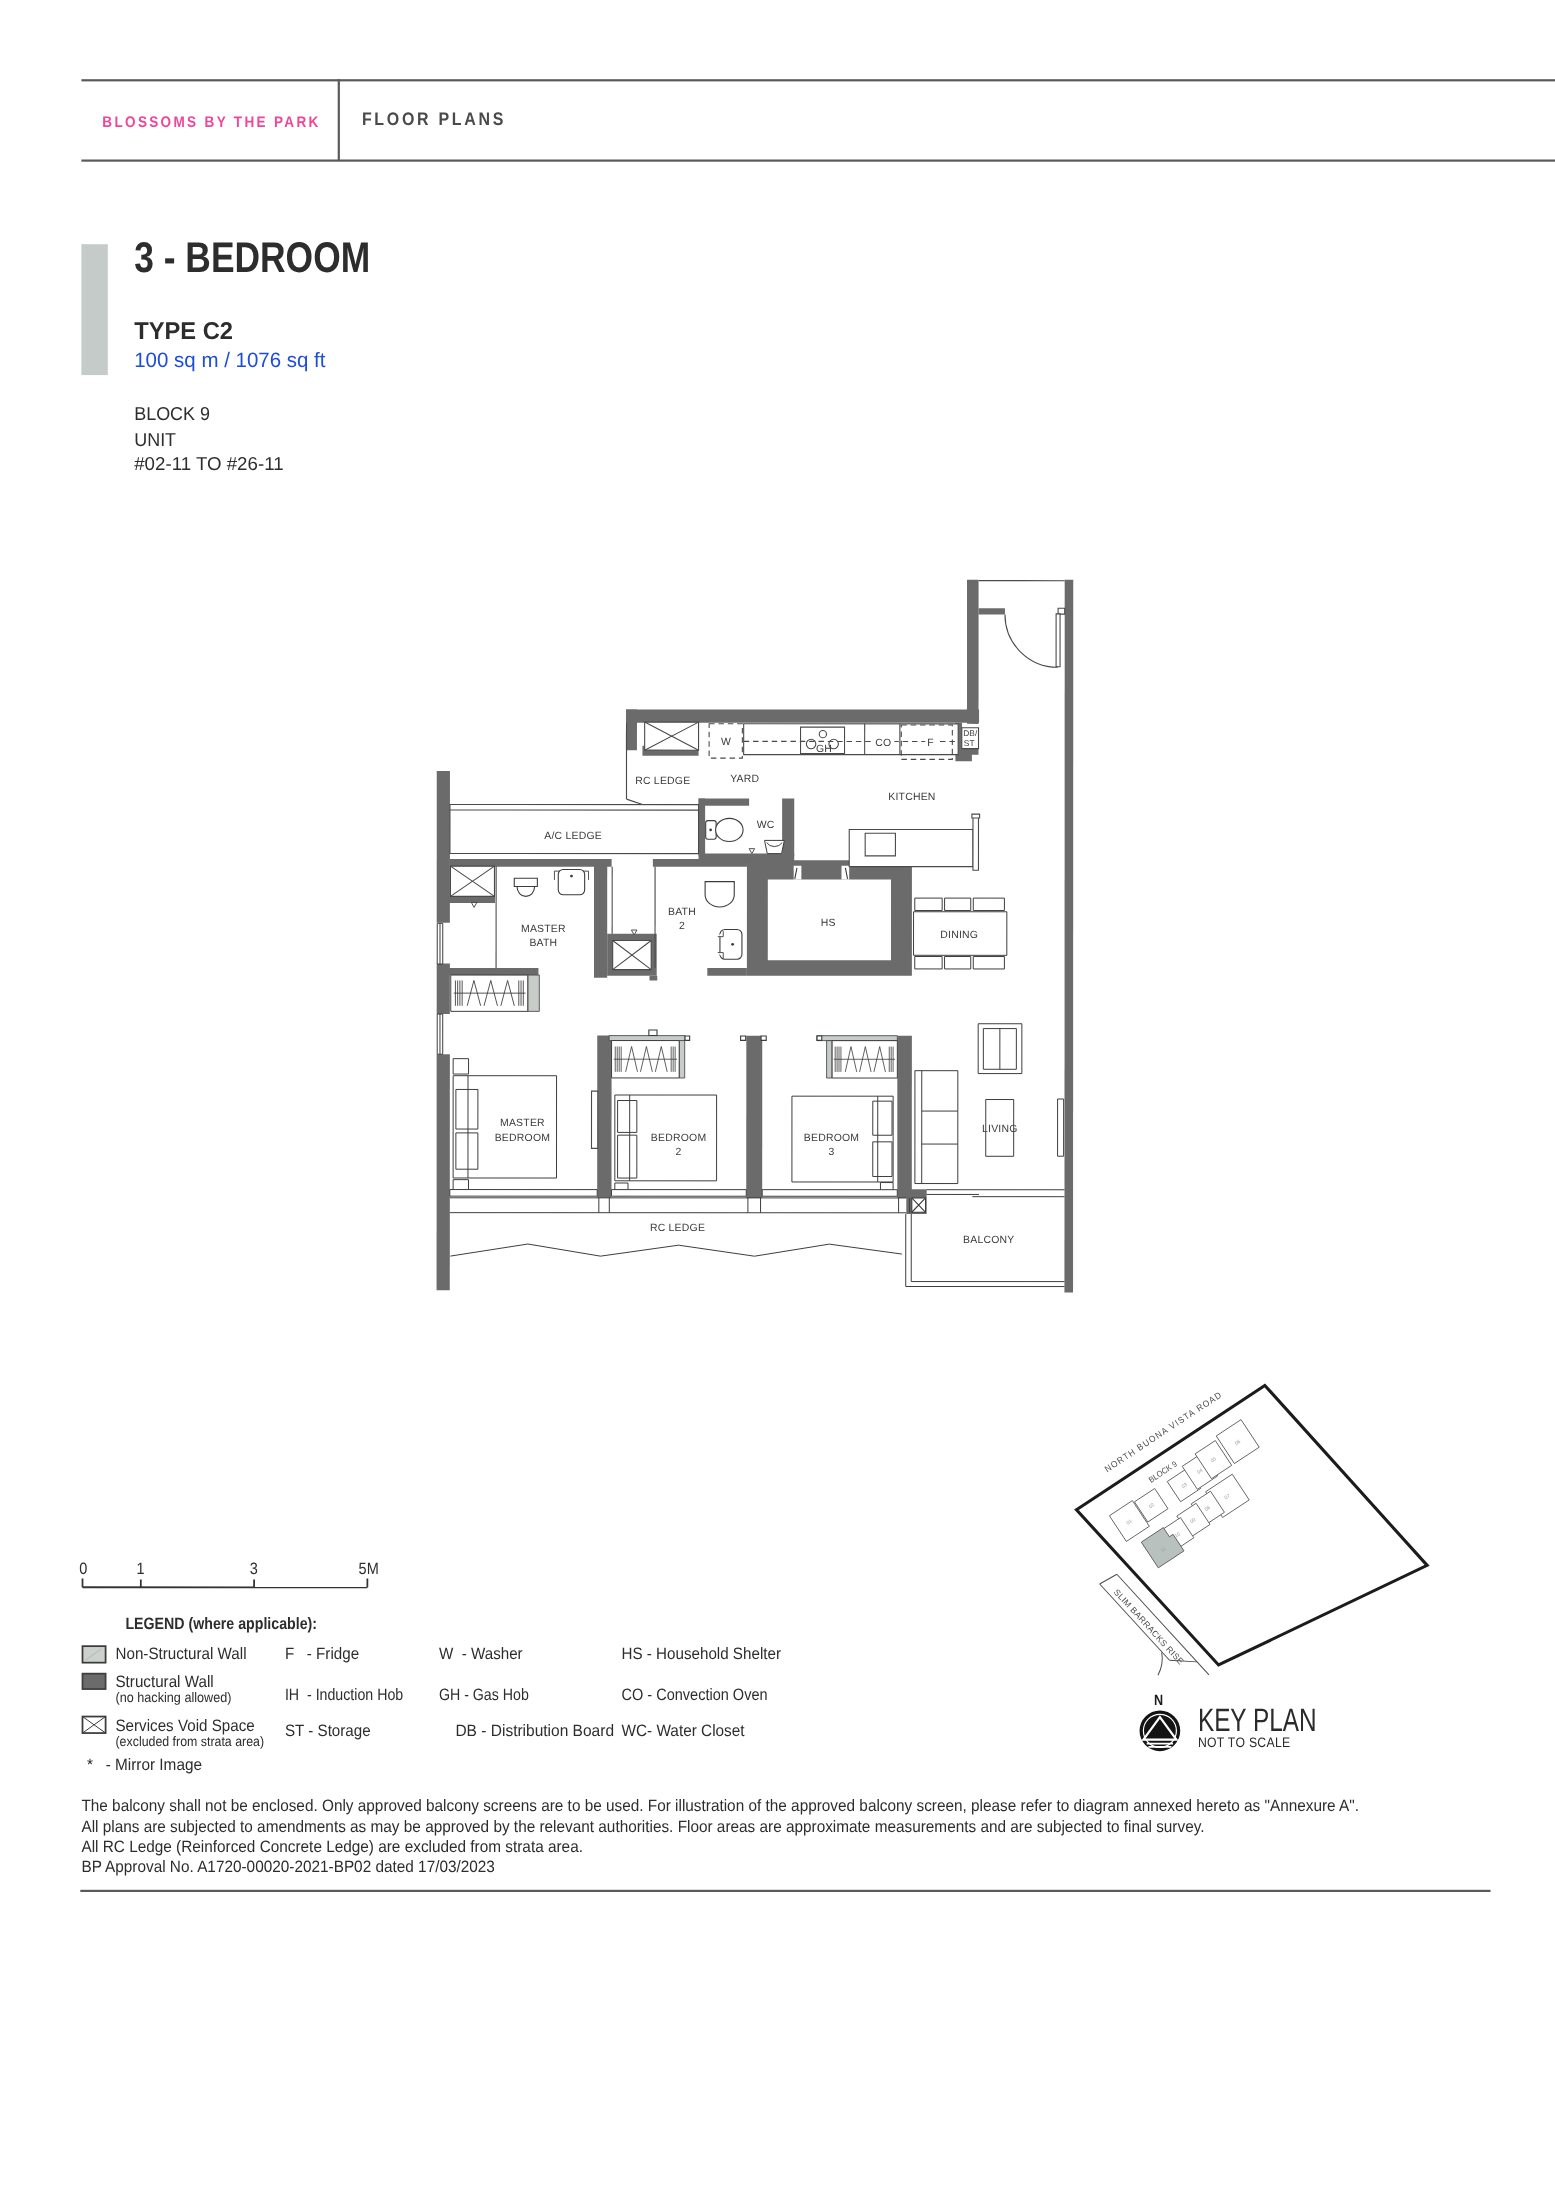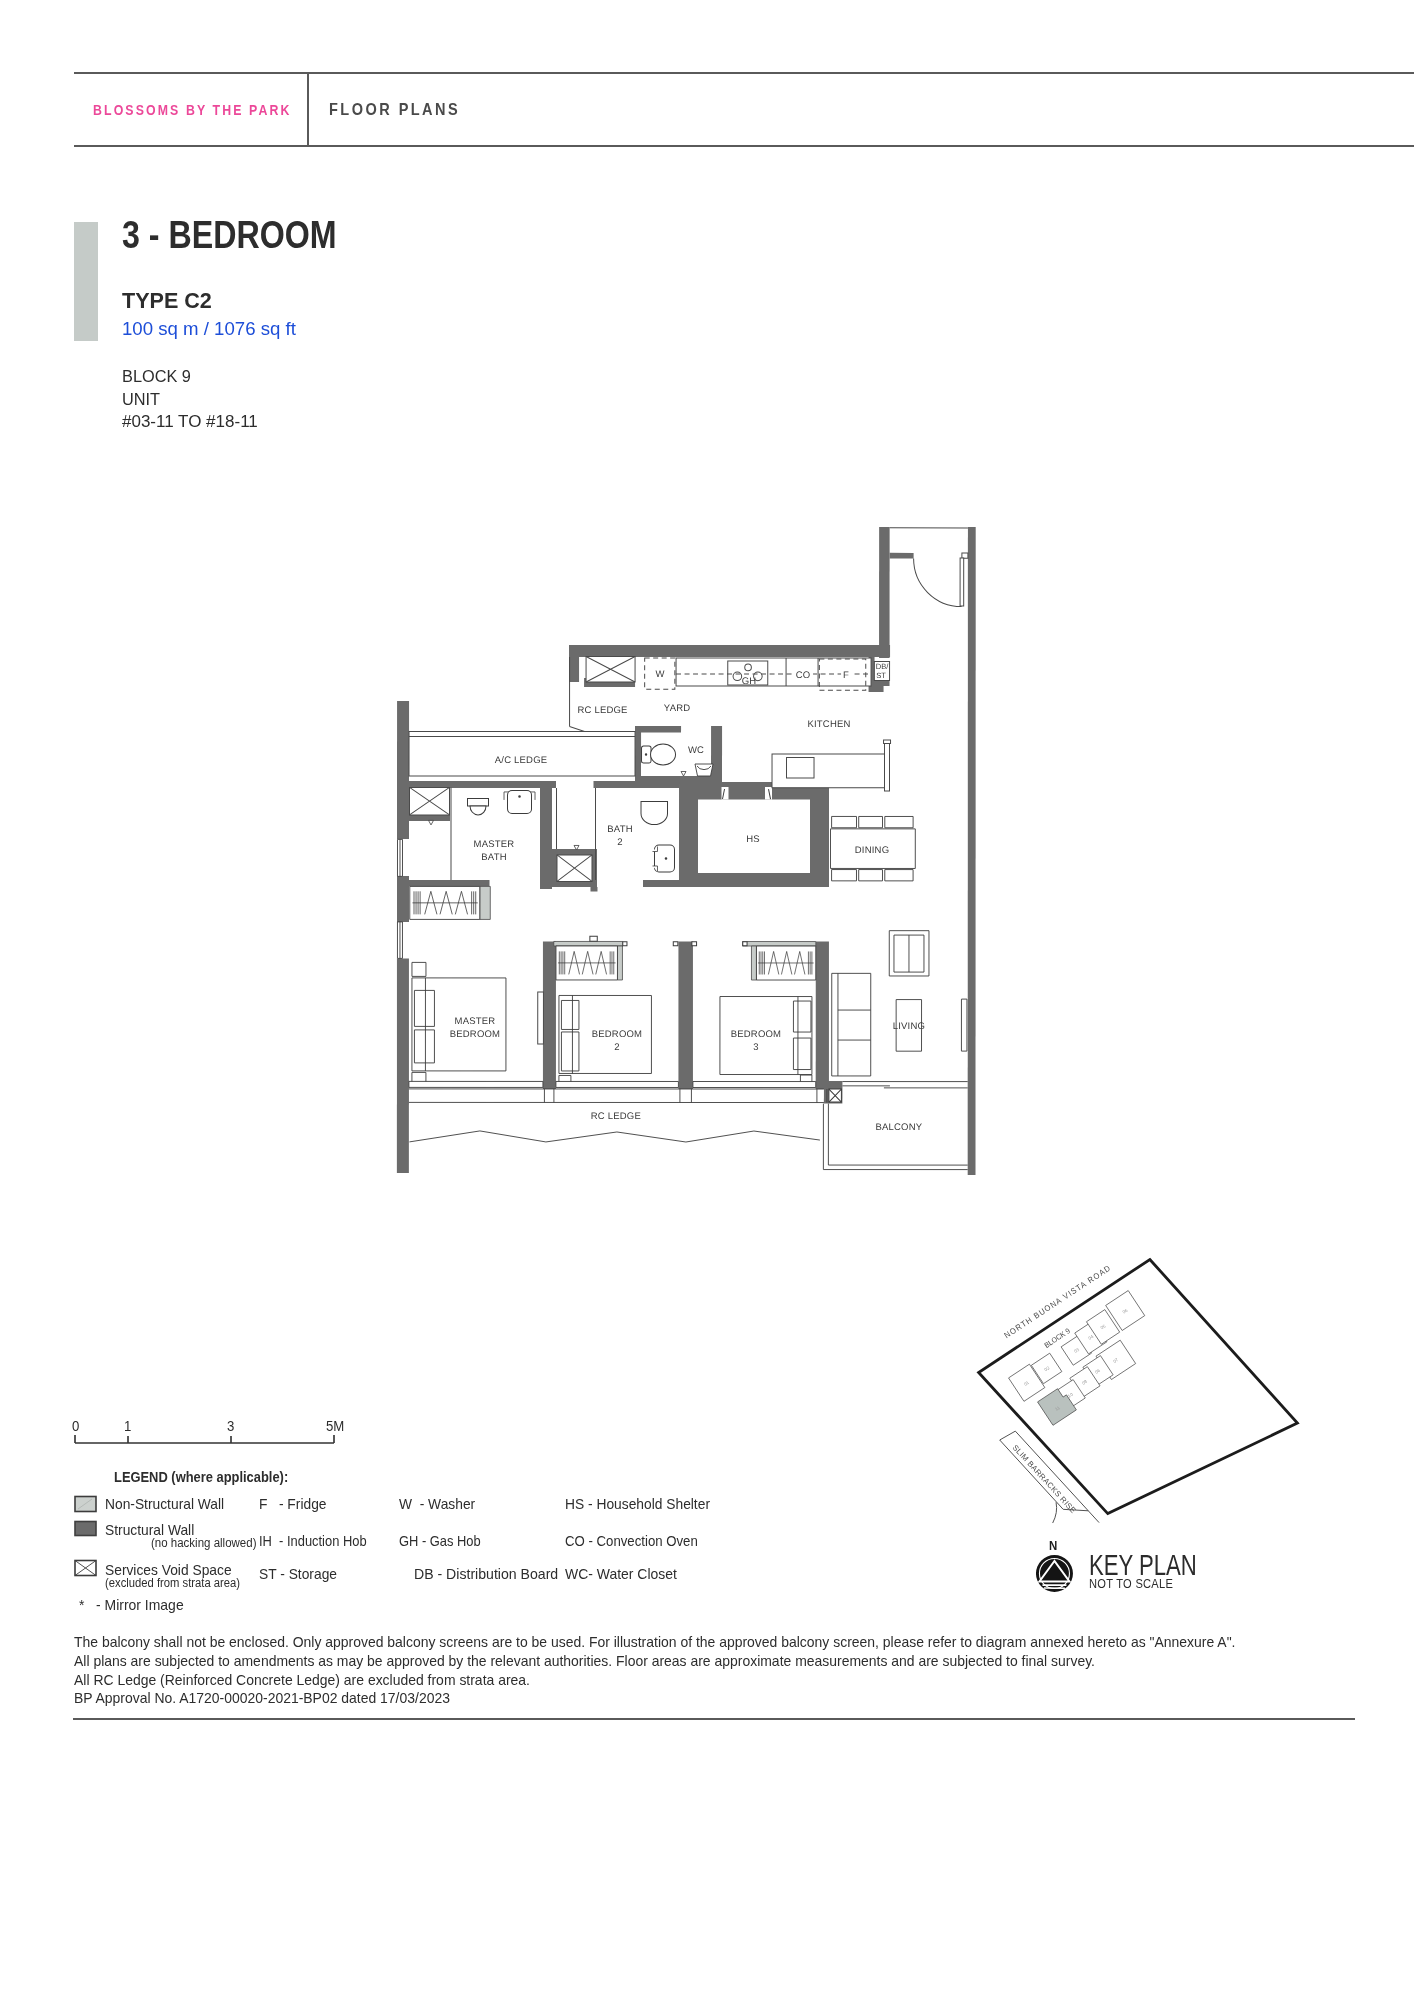--- a/index.html
+++ b/index.html
@@ -29,21 +29,21 @@
   <div class="abs" style="left:122px;top:213px;font-size:39px;font-weight:bold;color:#2d2d2d;"><span class="cond" style="transform:scaleX(0.825);">3 - BEDROOM</span></div>
 
   <div class="abs" style="left:122px;top:288px;font-size:22px;font-weight:bold;color:#2d2d2d;"><span class="cond" style="transform:scaleX(0.98);">TYPE C2</span></div>
 
   <div class="abs" style="left:122px;top:318px;font-size:19px;color:#1d4ed8;"><span class="cond" style="transform:scaleX(0.98);">100 sq m / 1076 sq ft</span></div>
 
   <div class="abs" style="left:122px;top:367px;font-size:17px;color:#2d2d2d;"><span class="cond" style="transform:scaleX(0.96);">BLOCK 9</span></div>
 
   <div class="abs" style="left:122px;top:390px;font-size:17px;color:#2d2d2d;"><span class="cond" style="transform:scaleX(0.96);">UNIT</span></div>
 
-  <div class="abs" style="left:122px;top:412px;font-size:17px;color:#2d2d2d;"><span class="cond" style="transform:scaleX(1.0);">#03-11 TO #18-11</span></div>
+  <div class="abs" style="left:122px;top:412px;font-size:17px;color:#2d2d2d;"><span class="cond" style="transform:scaleX(1.0);">#02-11 TO #26-11</span></div>
 
   <svg class="abs" style="left:380px;top:500px;transform:rotate(0.02deg);" width="610" height="700" viewBox="380 500 610 700" text-rendering="geometricPrecision">
     <g fill="#6b6b6b" stroke="none">
 
       <rect x="879" y="527" width="10.5" height="131"></rect>
 
       <rect x="967.8" y="527" width="7.8" height="648"></rect>
 
       <rect x="569" y="645" width="321" height="12"></rect>
 
@@ -512,21 +512,21 @@
   </svg>
 
   <div class="abs" style="left:0;top:0;width:1414px;height:0;font-size:15px;color:#2d2d2d;">
 
     <div class="abs" style="left:105px;top:1495px;"><span class="cond" style="transform:scaleX(0.92);">Non-Structural Wall</span></div>
     <div class="abs" style="left:259px;top:1495px;"><span class="cond" style="transform:scaleX(0.92);">F&nbsp;&nbsp;&nbsp;- Fridge</span></div>
     <div class="abs" style="left:399px;top:1495px;"><span class="cond" style="transform:scaleX(0.92);">W&nbsp;&nbsp;- Washer</span></div>
     <div class="abs" style="left:565px;top:1495px;"><span class="cond" style="transform:scaleX(0.92);">HS - Household Shelter</span></div>
 
     <div class="abs" style="left:105px;top:1521px;"><span class="cond" style="transform:scaleX(0.92);">Structural Wall</span></div>
-    <div class="abs" style="left:105px;top:1536px;font-size:12.5px;margin-left:46px;"><span class="cond" style="transform:scaleX(0.92);">(no hacking allowed)</span></div>
+    <div class="abs" style="left:105px;top:1536px;font-size:12.5px;"><span class="cond" style="transform:scaleX(0.92);">(no hacking allowed)</span></div>
     <div class="abs" style="left:259px;top:1532px;"><span class="cond" style="transform:scaleX(0.86);">IH&nbsp;&nbsp;- Induction Hob</span></div>
     <div class="abs" style="left:399px;top:1532px;"><span class="cond" style="transform:scaleX(0.86);">GH - Gas Hob</span></div>
     <div class="abs" style="left:565px;top:1532px;"><span class="cond" style="transform:scaleX(0.88);">CO - Convection Oven</span></div>
 
     <div class="abs" style="left:105px;top:1561px;"><span class="cond" style="transform:scaleX(0.92);">Services Void Space</span></div>
     <div class="abs" style="left:105px;top:1576px;font-size:12.5px;"><span class="cond" style="transform:scaleX(0.90);">(excluded from strata area)</span></div>
     <div class="abs" style="left:259px;top:1565px;"><span class="cond" style="transform:scaleX(0.92);">ST - Storage</span></div>
     <div class="abs" style="left:399px;top:1565px;margin-left:15px;"><span class="cond" style="transform:scaleX(0.94);">DB - Distribution Board</span></div>
     <div class="abs" style="left:565px;top:1565px;"><span class="cond" style="transform:scaleX(0.93);">WC- Water Closet</span></div>
 

